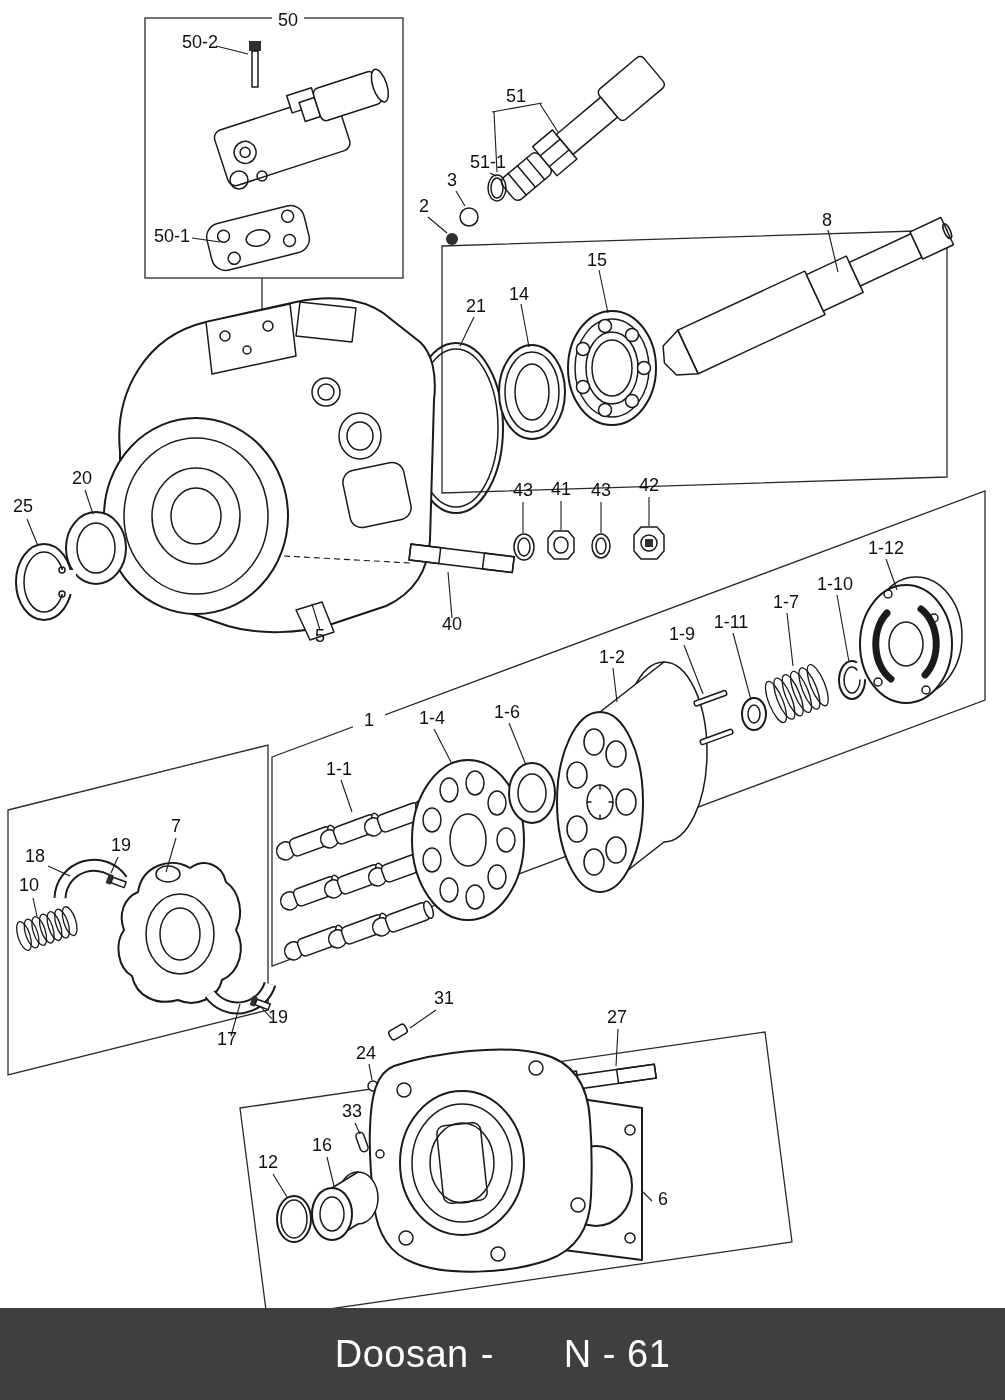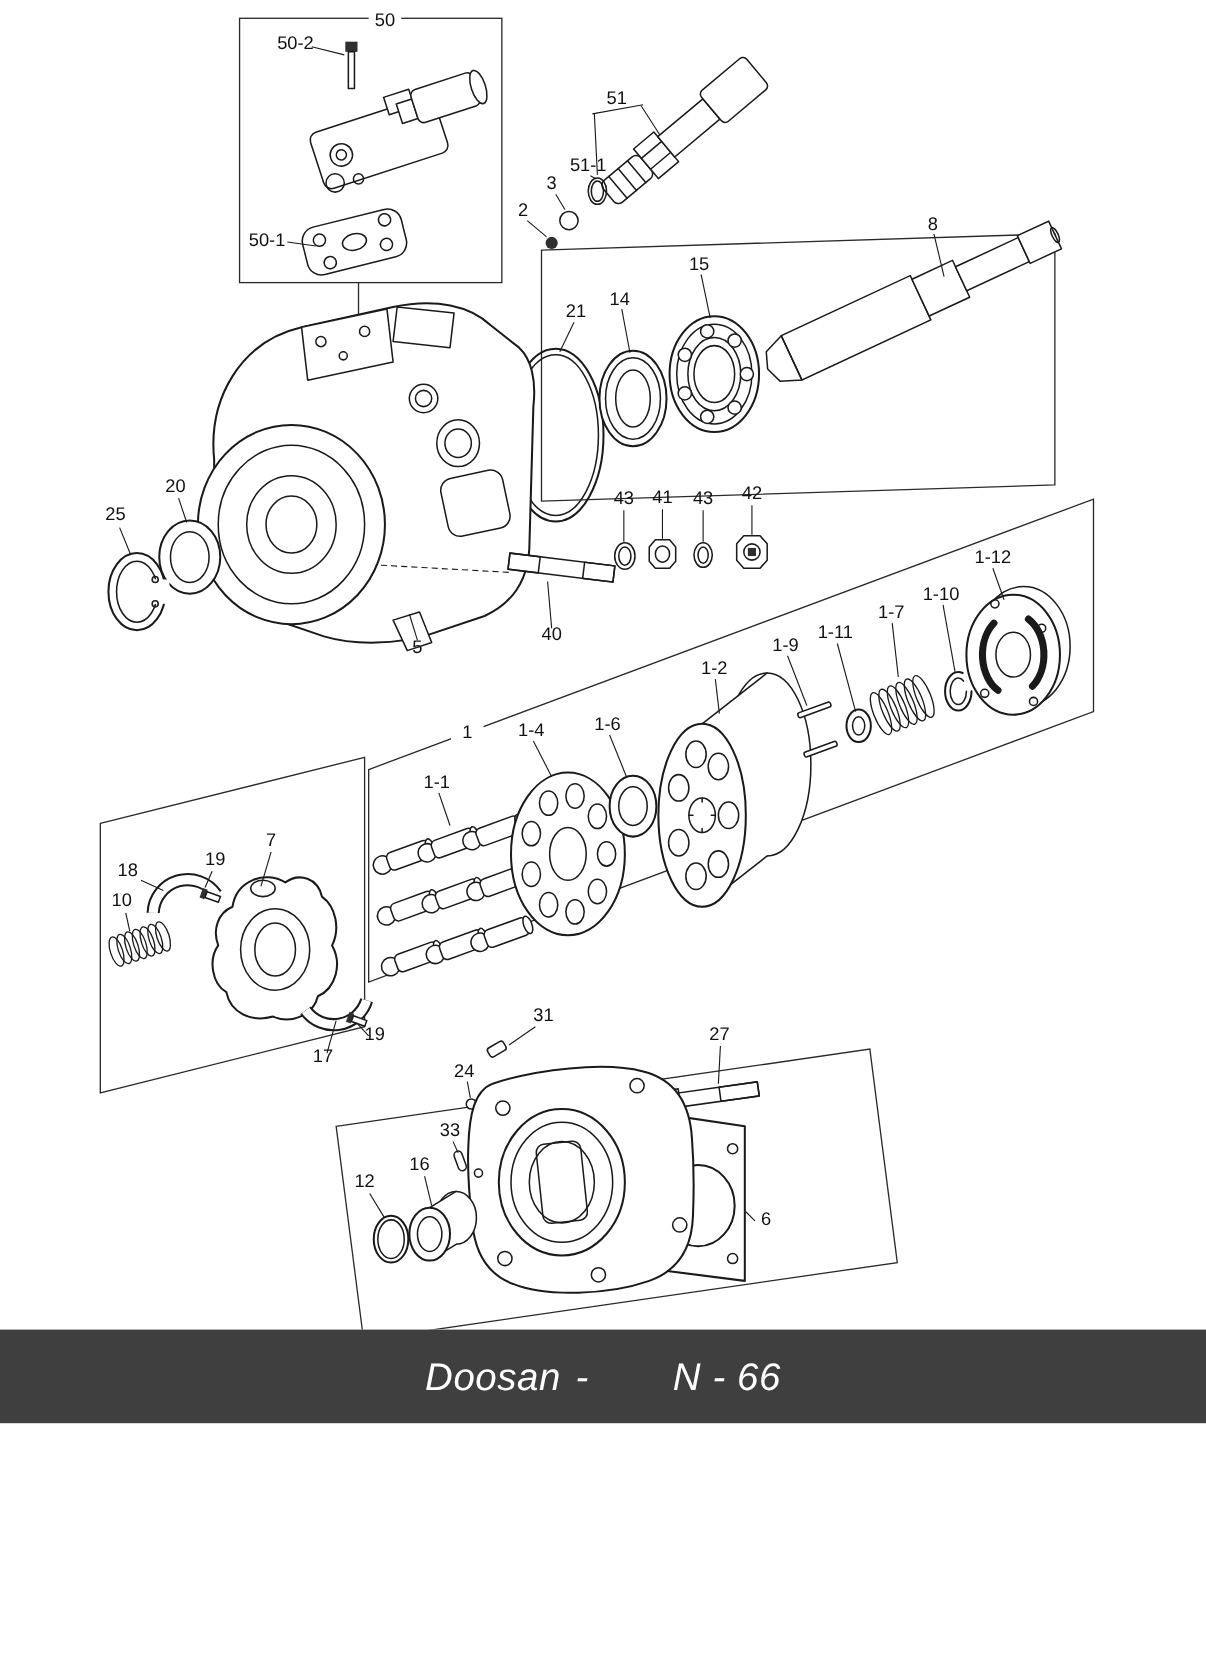--- a/index.html
+++ b/index.html
@@ -1,38 +1,38 @@
 <!DOCTYPE html>
 <html><head>
 <meta charset="utf-8">
 <style>
   html,body { margin:0; padding:0; background:#ffffff; }
   body { width:1005px; height:1400px; overflow:hidden; font-family:"Liberation Sans", sans-serif; }
-  .page { width:1005px; height:1186px; background:#ffffff; display:flex; flex-direction:column; }
+  .page { width:1005px; height:1400px; background:#ffffff; display:flex; flex-direction:column; }
   svg { display:block; }
 
   
   .ln  { stroke:#1a1a1a; stroke-width:1.5; fill:none; stroke-linejoin:round; stroke-linecap:round; }
   .ln2 { stroke:#1a1a1a; stroke-width:2;   fill:none; stroke-linejoin:round; stroke-linecap:round; }
   .fw  { fill:#ffffff; stroke:#1a1a1a; stroke-width:1.5; stroke-linejoin:round; }
   .fw2 { fill:#ffffff; stroke:#1a1a1a; stroke-width:2;   stroke-linejoin:round; }
   .fd  { fill:#2f2f2f; stroke:none; }
   .boxline { stroke:#2a2a2a; stroke-width:1.3; fill:none; }
   .leader  { stroke:#1a1a1a; stroke-width:1.1; fill:none; }
   .dash    { stroke:#1a1a1a; stroke-width:1.1; fill:none; stroke-dasharray:6 4; }
   .coil    { stroke:#1a1a1a; stroke-width:1.3; fill:none; }
   .slot    { stroke:#1a1a1a; stroke-width:7; fill:none; stroke-linecap:round; }
   .bandK   { stroke:#1a1a1a; stroke-width:13; fill:none; stroke-linecap:butt; }
   .bandW   { stroke:#ffffff; stroke-width:9;  fill:none; stroke-linecap:butt; }
   .callout { font:400 18px "Liberation Sans", sans-serif; fill:#111111; text-anchor:middle; }
   .labelbg { fill:#ffffff; stroke:none; }
 
   
   .footer { height:92px; background:#3f3f3f; display:flex; align-items:center; justify-content:center; gap:70px; }
-  .footer-text { color:#ffffff; font-size:32px; letter-spacing:0.5px; display:flex; gap:12px;font-style:italic; }
+  .footer-text { color:#ffffff; font-size:38px; letter-spacing:0.5px; display:flex; gap:12px; }
 </style>
 </head>
 <body>
 
 <div class="page">
 
 <svg viewBox="0 0 1005 1308" width="1005" height="1308">
   <defs>
     <pattern id="pSpline" width="6" height="60" patternUnits="userSpaceOnUse">
       <line x1="3" y1="0" x2="3" y2="60" stroke="#1a1a1a" stroke-width="1"></line>
@@ -494,16 +494,16 @@
     <text class="callout" x="268" y="1168">12</text>
     <text class="callout" x="663" y="1205">6</text>
   </g>
 </svg>
 
 <div class="footer">
   <div class="footer-text">
     <span>Doosan</span>
     <span>-</span>
   </div>
-  <div class="footer-text">N - 66</div>
+  <div class="footer-text">N - 61</div>
 </div>
 
 </div>
 
 </body></html>

